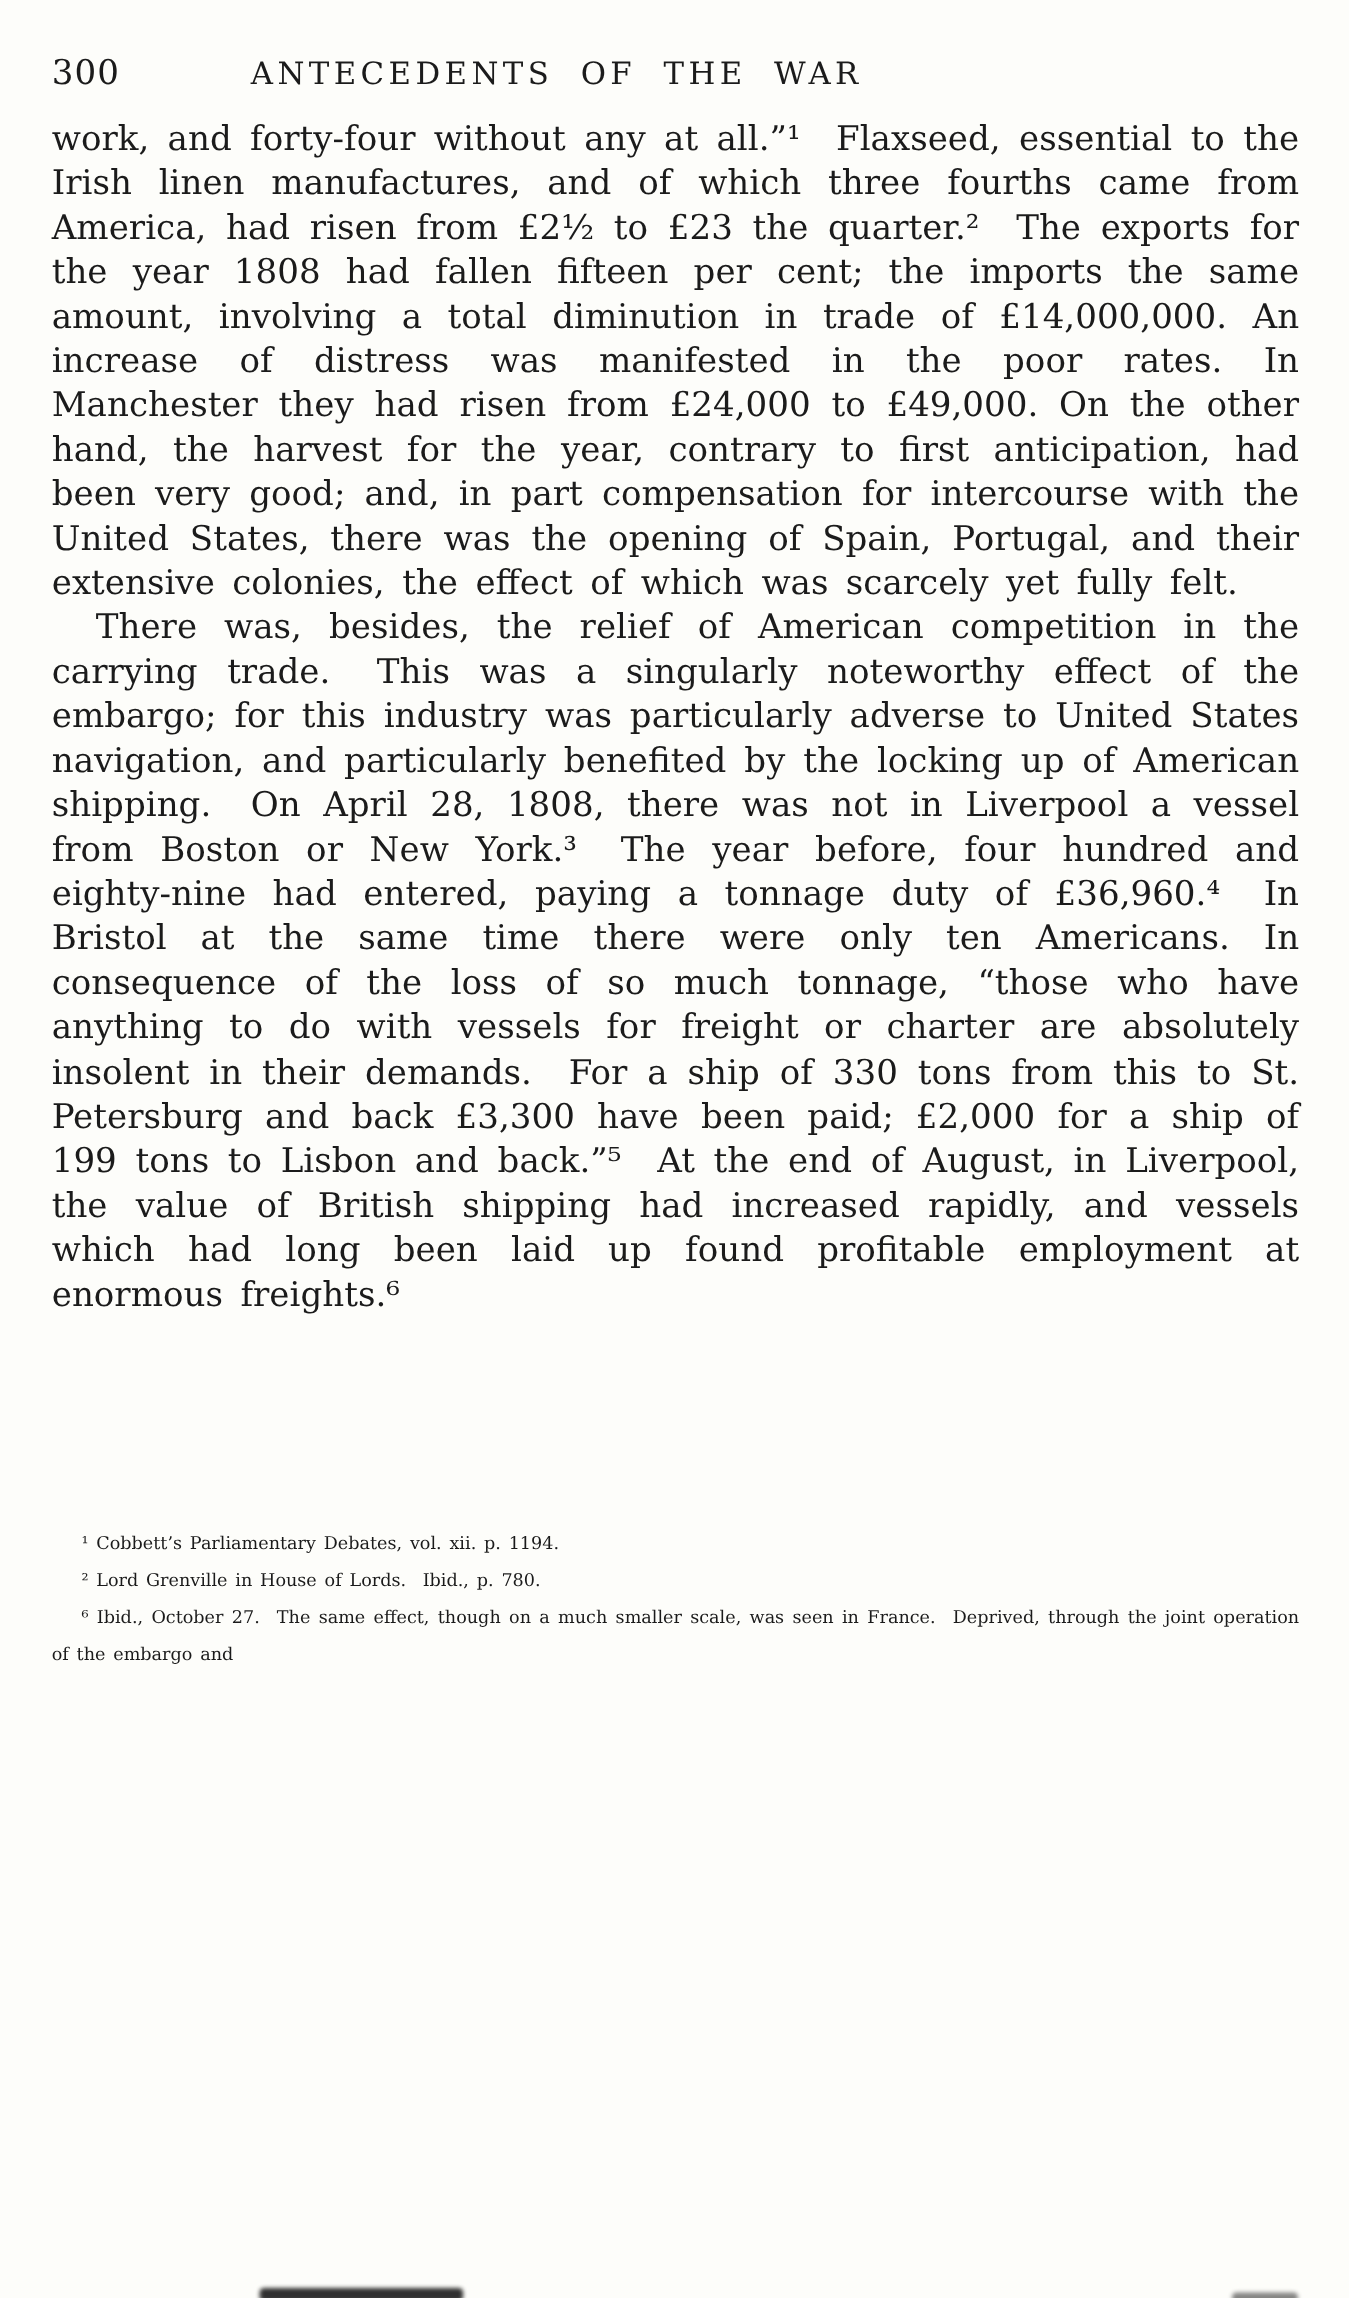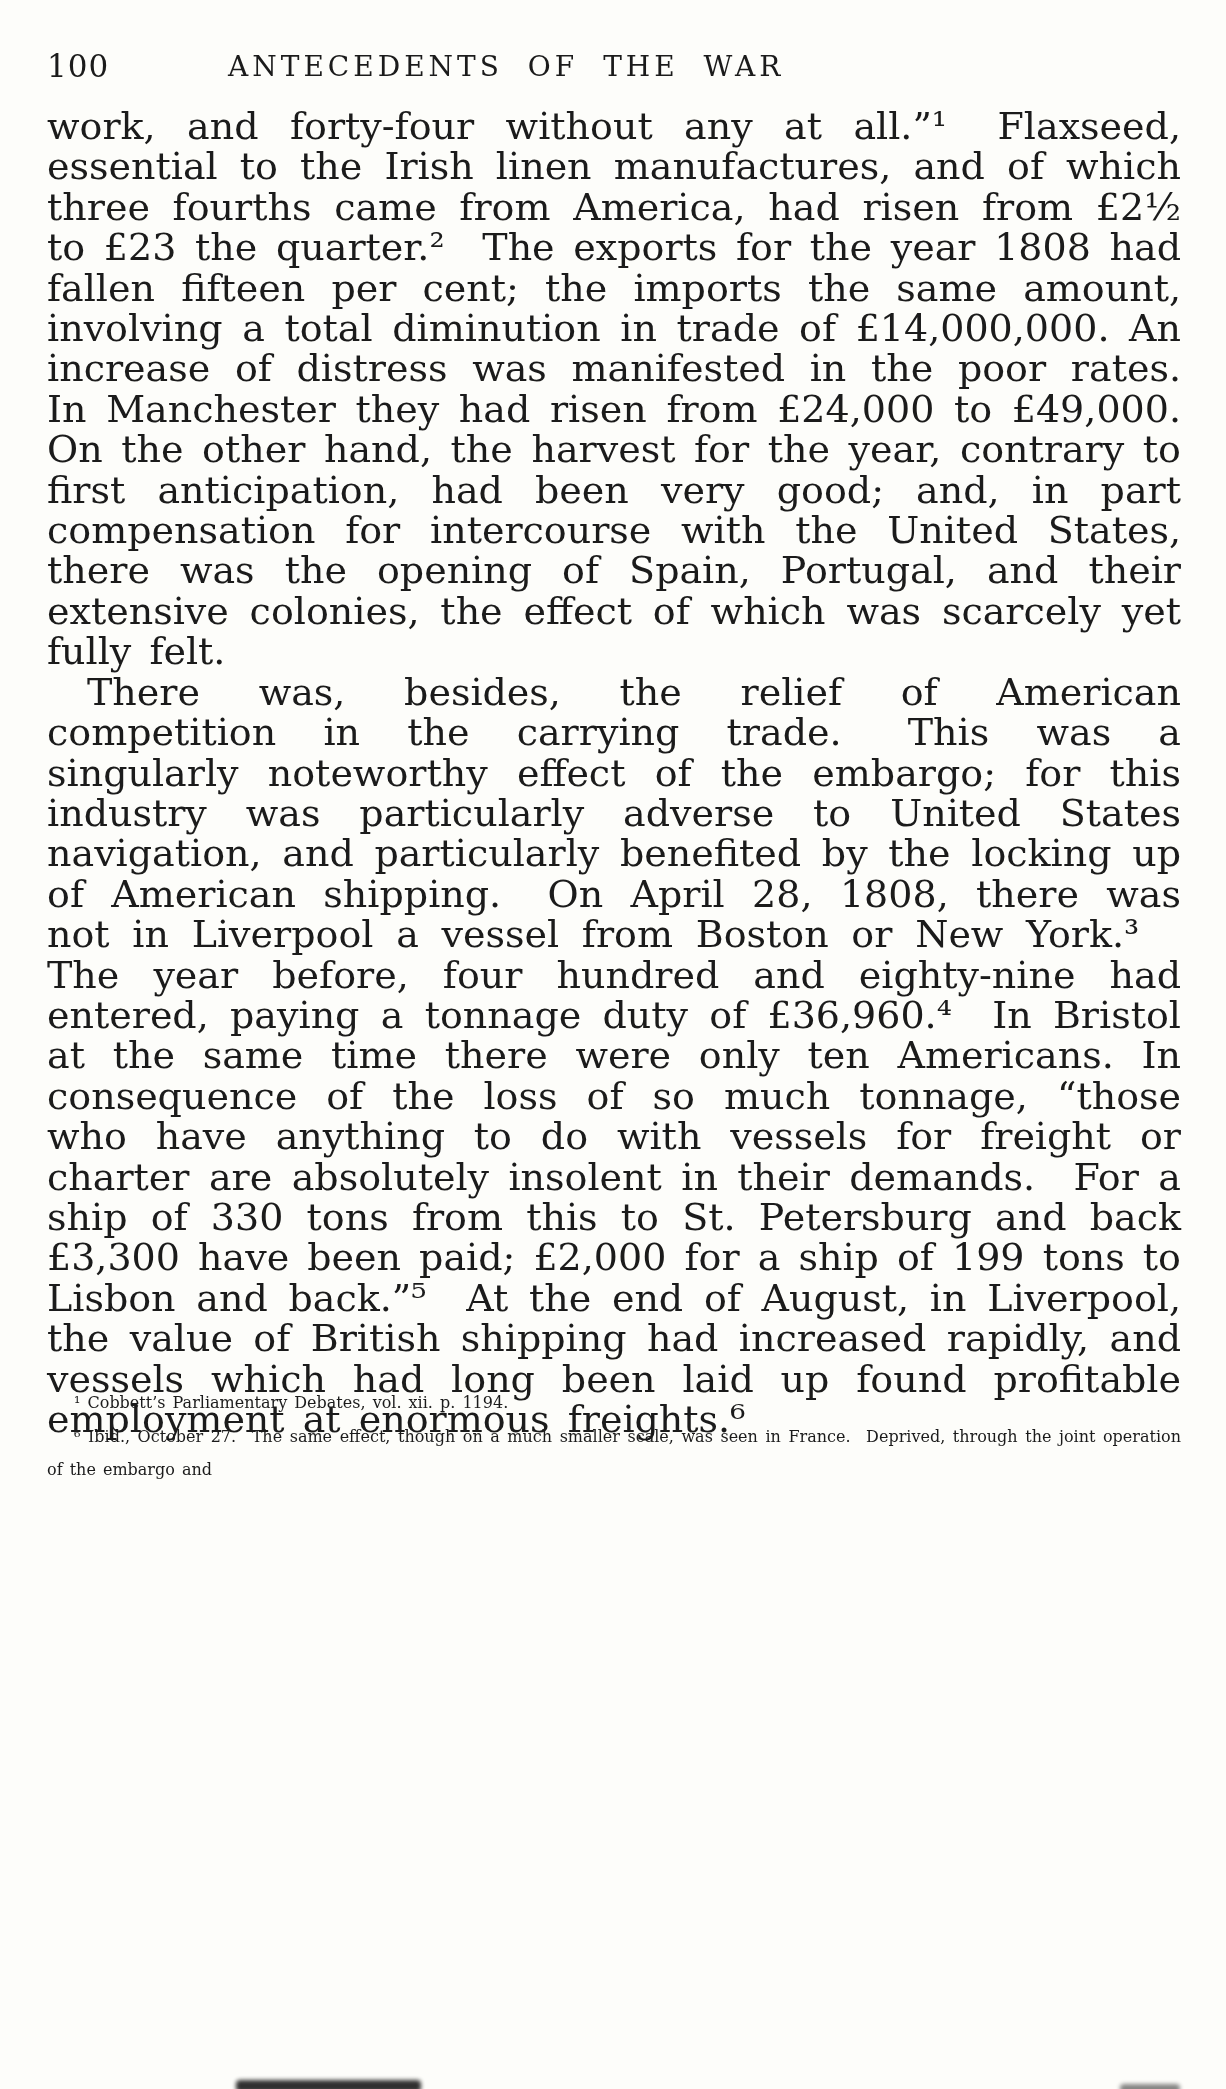--- a/index.html
+++ b/index.html
@@ -40,21 +40,21 @@
     font-size: 28px;
     letter-spacing: 4px;
     word-spacing: 12px;
     white-space: nowrap;
   }
   .body-text {
     position: absolute;
     top: 106px;
     left: 47px;
     width: 1134px;
-    font-size: 38px;
+    font-size: 31px;
     line-height: 40.4px;
     text-align: justify;
     word-spacing: 6px;
     hyphens: none;
   }
   .para {
     margin: 0;
   }
   .para.indent {
     text-indent: 40px;
@@ -93,30 +93,31 @@
     height: 9px;
     opacity: 0.5;
   }
 </style>
 </head>
 <body>
 
 <div class="page">
 
   <header class="page-header">
-    <span class="page-number">100</span>
+    <span class="page-number">300</span>
     <span class="header-title">ANTECEDENTS OF THE WAR</span>
   </header>
 
   <main class="body-text">
     <p class="para no-indent">work, and forty-four without any at all.”¹  Flaxseed, essential to the Irish linen manufactures, and of which three fourths came from America, had risen from £2½ to £23 the quarter.²  The exports for the year 1808 had fallen fifteen per cent; the imports the same amount, involving a total diminution in trade of £14,000,000. An increase of distress was manifested in the poor rates. In Manchester they had risen from £24,000 to £49,000. On the other hand, the harvest for the year, contrary to first anticipation, had been very good; and, in part compensation for intercourse with the United States, there was the opening of Spain, Portugal, and their extensive colonies, the effect of which was scarcely yet fully felt.</p>
     <p class="para indent">There was, besides, the relief of American competition in the carrying trade.  This was a singularly noteworthy effect of the embargo; for this industry was particularly adverse to United States navigation, and particularly benefited by the locking up of American shipping.  On April 28, 1808, there was not in Liverpool a vessel from Boston or New York.³  The year before, four hundred and eighty-nine had entered, paying a tonnage duty of £36,960.⁴  In Bristol at the same time there were only ten Americans. In consequence of the loss of so much tonnage, “those who have anything to do with vessels for freight or charter are absolutely insolent in their demands.  For a ship of 330 tons from this to St. Petersburg and back £3,300 have been paid; £2,000 for a ship of 199 tons to Lisbon and back.”⁵  At the end of August, in Liverpool, the value of British shipping had increased rapidly, and vessels which had long been laid up found profitable employment at enormous freights.⁶</p>
   </main>
 
   <footer class="footnotes">
     <p class="footnote">¹ Cobbett’s Parliamentary Debates, vol. xii. p. 1194.</p>
+    <p class="footnote">² Lord Grenville in House of Lords.  Ibid., p. 780.</p>
     <p class="footnote">⁶ Ibid., October 27.  The same effect, though on a much smaller scale, was seen in France.  Deprived, through the joint operation of the embargo and</p>
   </footer>
 
   <div class="scan-artifact left"></div>
   <div class="scan-artifact right"></div>
 
 </div>
 
 </body></html>

